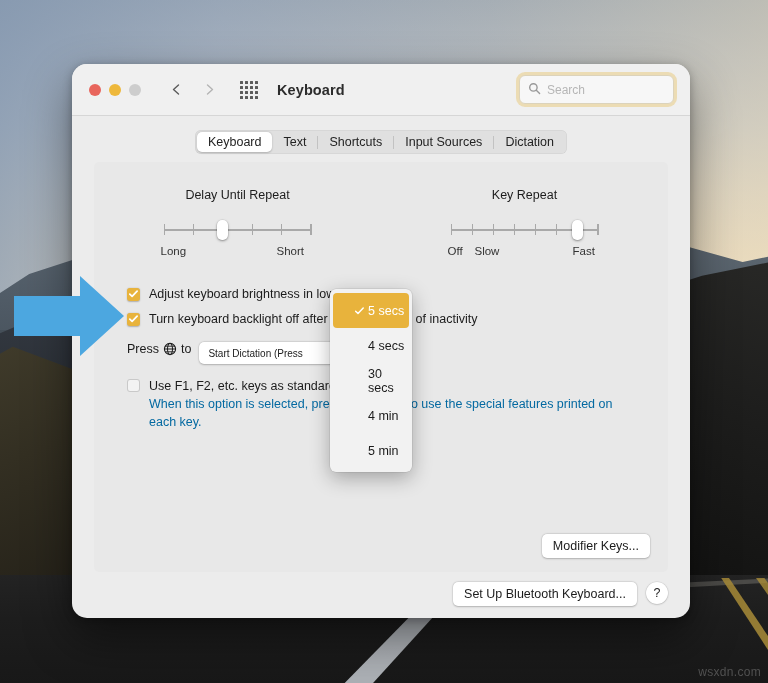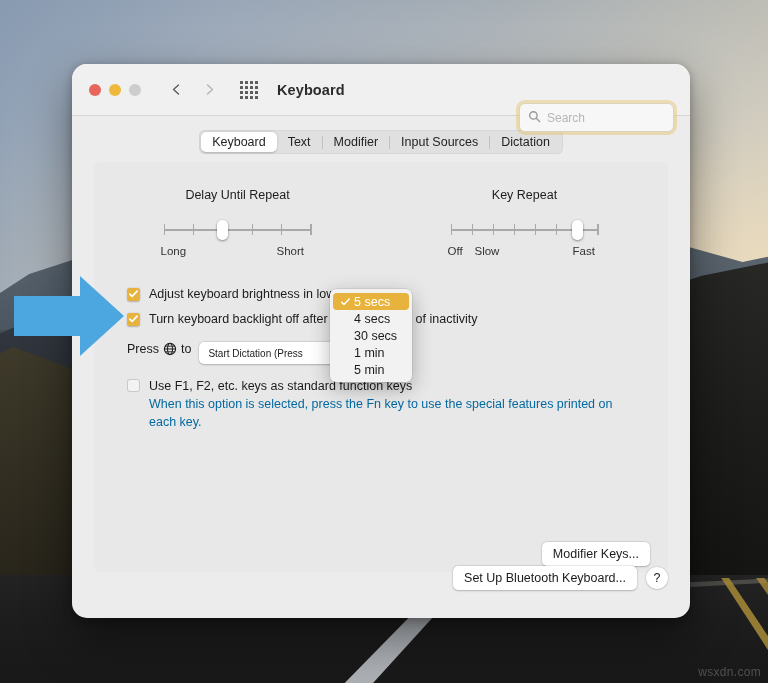--- a/index.html
+++ b/index.html
@@ -128,21 +128,21 @@
               grid-template-rows:repeat(4,3px); gap:2px; }
   .gridicon i { width:3px; height:3px; background:#5b5b5b; border-radius:.5px; display:block; }
 
   .wintitle {
     margin-left:19px; font-size:14.5px; font-weight:700; color:#2c2c2c;
     letter-spacing:.1px;
   }
 
   .searchwrap {
     position:absolute; right:16px; top:11px;
-    width:155px; height:29px;margin-top:28px;
+    width:155px; height:29px;
   }
   .searchfield {
     width:100%; height:100%; border-radius:6px;
     background:#f7f7f7; border:1px solid #dcd3bb;
     box-shadow:0 0 0 3px rgba(230,190,90,.40);
     display:flex; align-items:center; padding:0 8px; gap:6px;
   }
   .searchfield .mag { flex:0 0 auto; }
   .search-placeholder { font-size:12px; color:#b6b6b6; }
 
@@ -216,49 +216,49 @@
     background:#ffffff; border-radius:5px;
     box-shadow:0 .5px 2px rgba(0,0,0,.22), 0 0 0 .5px rgba(0,0,0,.07);
     display:flex; align-items:center; padding:0 9px;
     font-size:10px; color:#1b1b1b; white-space:nowrap; overflow:hidden;
   }
 
   .fnrow { display:flex; align-items:flex-start; margin-top:6px; }
   .fnbody { font-size:12.5px; color:#1b1b1b; line-height:1.45; }
   .fnbody .sub { color:#0369a1; max-width:480px; }
 
-  .modwrap { position:absolute; right:18px; bottom:6px; }
+  .modwrap { position:absolute; right:18px; bottom:14px; }
   .btn {
     background:#fff; border-radius:5px; height:24px;
     box-shadow:0 .5px 2px rgba(0,0,0,.22), 0 0 0 .5px rgba(0,0,0,.07);
     display:inline-flex; align-items:center; padding:0 11px;
     font-size:12.5px; color:#1b1b1b; white-space:nowrap;
   }
 
   .footer {
-    position:absolute; right:22px; bottom:28px;
-    display:flex; align-items:center; gap:9px;margin-left:32px;
+    position:absolute; right:22px; bottom:12px;
+    display:flex; align-items:flex-start; gap:9px;margin-left:32px;
   }
   .helpbtn {
     width:22px; height:22px; border-radius:50%;
     background:#fff; box-shadow:0 .5px 2px rgba(0,0,0,.22), 0 0 0 .5px rgba(0,0,0,.07);
     display:flex; align-items:center; justify-content:center;
     font-size:12.5px; color:#1b1b1b;
   }
 
   
   #backlight-menu {
     position:absolute; left:258px; top:225px; width:82px;
     background:#f2f2f2; border-radius:6px;
     box-shadow:0 6px 20px rgba(0,0,0,.30), 0 0 0 .5px rgba(0,0,0,.12);
     padding:4px 3px; z-index:40;
   }
   .mi {
-    display:flex; align-items:center; height:17px;
-    border-radius:4px; padding-left:8px;
+    display:flex; align-items:center; height:35px;
+    border-radius:4px; padding-left:22px;
     font-size:12.5px; color:#1b1b1b;
   }
   .mi .tickmark { width:13px; flex:0 0 auto; display:flex; align-items:center; }
   .mi.selected { background:#e8b33c; color:#fff; }
 
   
   #annotation-arrow {
     position:absolute; left:14px; top:276px; width:110px; height:80px;
     z-index:60;
   }
@@ -342,21 +342,21 @@
         <span class="search-placeholder">Search</span>
       </div>
     </div>
   </div>
 
   <div class="tabrow">
     <div class="tabs">
       <div class="tab active">Keyboard</div>
       <div class="tab">Text</div>
       <div class="tabsep"></div>
-      <div class="tab">Modifier</div>
+      <div class="tab">Shortcuts</div>
       <div class="tabsep"></div>
       <div class="tab">Input Sources</div>
       <div class="tabsep"></div>
       <div class="tab">Dictation</div>
     </div>
   </div>
 
   <div class="panel">
 
     <div class="sliders">
@@ -471,21 +471,21 @@
     <div class="mi">
       <span class="tickmark"></span>
       <span>4 secs</span>
     </div>
     <div class="mi">
       <span class="tickmark"></span>
       <span>30 secs</span>
     </div>
     <div class="mi">
       <span class="tickmark"></span>
-      <span>1 min</span>
+      <span>4 min</span>
     </div>
     <div class="mi">
       <span class="tickmark"></span>
       <span>5 min</span>
     </div>
   </div>
 
 </div>
 
 <div id="annotation-arrow">

